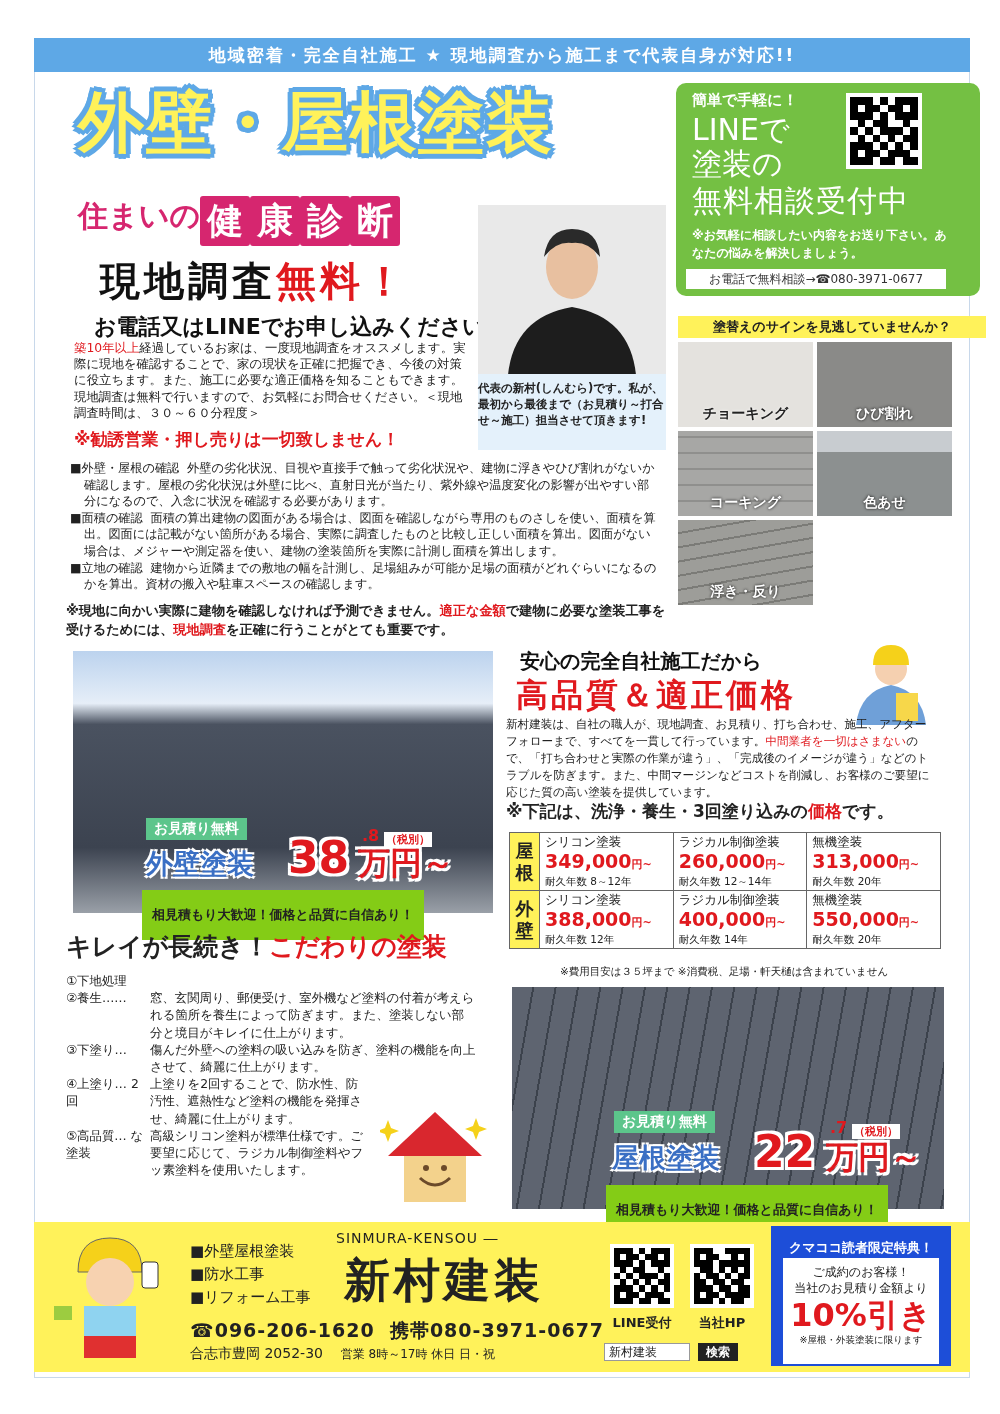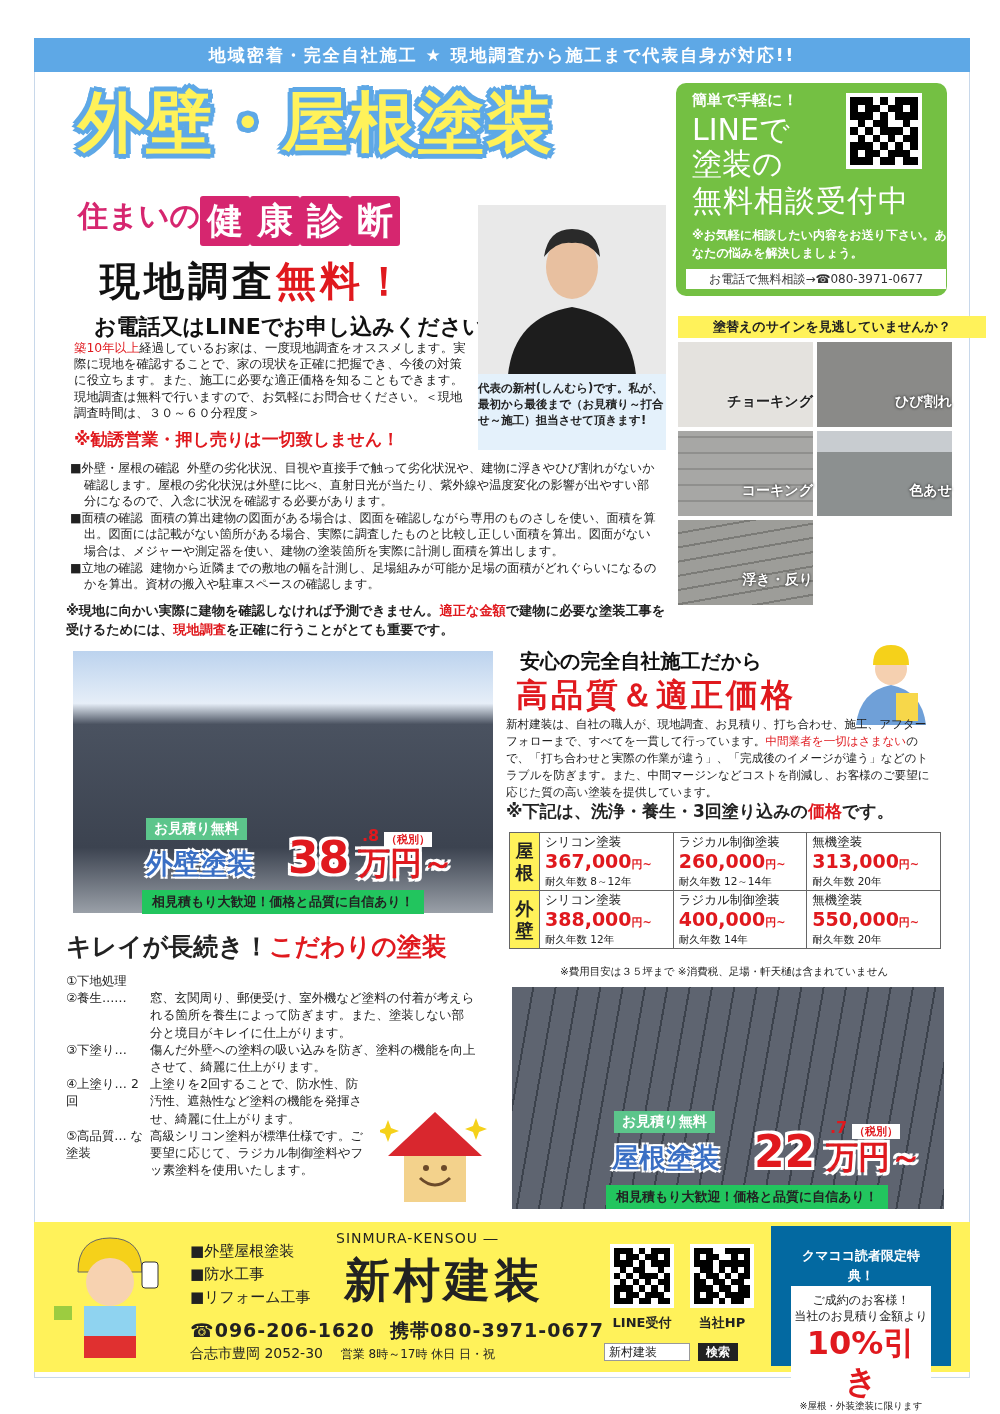--- a/index.html
+++ b/index.html
@@ -2,21 +2,21 @@
 <html><head>
 <meta charset="utf-8">
 <style>
 *{box-sizing:border-box;margin:0;padding:0}
 body{width:1000px;height:1414px;background:#fff;font-family:"DejaVu Sans",sans-serif;position:relative;overflow:hidden;color:#222}
 .abs{position:absolute}
 .page{position:absolute;left:34px;top:38px;width:936px;height:1340px;border:1px solid #c8d8ea}
 .topbar{left:34px;top:38px;width:936px;height:34px;background:#5ea8e6;color:#fff;font-weight:bold;font-size:17px;text-align:center;line-height:34px;letter-spacing:2px}
 .maintitle{left:78px;top:78px;font-size:66px;font-weight:bold;color:#fff25a;letter-spacing:2px;
  text-shadow:-4px -4px 0 #5ea8e6,4px -4px 0 #5ea8e6,-4px 4px 0 #5ea8e6,4px 4px 0 #5ea8e6,0 5px 0 #5ea8e6,5px 0 0 #5ea8e6,-5px 0 0 #5ea8e6,0 -5px 0 #5ea8e6}
-.line-box{left:676px;top:83px;width:271px;height:213px;background:#74c043;border-radius:10px;color:#fff}
+.line-box{left:676px;top:83px;width:304px;height:213px;background:#74c043;border-radius:10px;color:#fff}
 .line-box .s1{position:absolute;left:16px;top:8px;font-size:15px;font-weight:bold}
 .line-box .s2{position:absolute;left:16px;top:30px;font-size:30px;line-height:34px}
 .line-box .s3{position:absolute;left:16px;top:98px;font-size:30px;letter-spacing:1px}
 .line-box .s4{position:absolute;left:16px;top:143px;font-size:12px;line-height:18px;width:256px;font-weight:bold}
 .line-box .phone{position:absolute;left:10px;top:186px;width:260px;height:20px;background:#fff;color:#333;font-size:12px;line-height:20px;text-align:center}
 .qr{background:#fff;border:4px solid #fff;display:grid;grid-template-columns:repeat(9,1fr);grid-template-rows:repeat(9,1fr)}
 .qr i{background:#000}
 .qr i.w{background:#fff}
 .sub1{left:78px;top:196px;font-size:30px;font-weight:bold;color:#d6266f;display:flex;align-items:flex-start;}
 .sub1 .k{display:inline-block;background:#d6266f;color:#fff;width:50px;height:50px;text-align:center;line-height:50px;font-size:36px;border-radius:3px}
@@ -27,26 +27,26 @@
 .red{color:#e0191e}
 .nosales{left:74px;top:428px;font-size:17px;font-weight:bold;color:#e0191e}
 .photo-rep{left:478px;top:205px;width:188px;height:245px;background:linear-gradient(#f5f5f5,#d8d8d8)}
 .rep-caption{left:478px;top:374px;width:188px;height:76px;background:#e4f1fb;font-size:11.5px;line-height:16px;padding:6px 0;font-weight:bold;color:#222}
 .check{left:70px;top:460px;width:590px;font-size:12.2px;line-height:16.6px}
 .check .it{padding-left:14px;text-indent:-14px}
 .note{left:66px;top:601px;width:600px;font-size:13.2px;font-weight:bold;line-height:19px}
 .signs-title{left:678px;top:316px;width:308px;height:22px;background:#fff25a;font-size:13px;font-weight:bold;text-align:center;line-height:22px}
 .signs{left:678px;top:342px;width:274px;display:grid;grid-template-columns:1fr 1fr;gap:4px}
 .sign{height:85px;position:relative;color:#fff;font-weight:bold;font-size:14px}
-.sign span{position:absolute;bottom:16px;width:100%;text-align:right;text-shadow:0 0 3px #000}
+.sign span{position:absolute;bottom:4px;width:100%;text-align:center;text-shadow:0 0 3px #000}
 .house-photo{left:73px;top:651px;width:420px;height:262px;background:linear-gradient(180deg,#bcd3ee 0%,#e6eef8 20%,#4a5260 28%,#3c4350 75%,#9aa0a8 100%)}
 .est-tag{background:#5cc58b;color:#fff;font-size:14px;font-weight:bold;padding:2px 8px}
 .big-label{font-size:27px;font-weight:bold;color:#3a6fc4;text-shadow:-2px -2px 0 #fff,2px -2px 0 #fff,-2px 2px 0 #fff,2px 2px 0 #fff}
 .big-price{font-size:44px;font-weight:bold;color:#e0191e;text-shadow:-3px -3px 0 #fff,3px -3px 0 #fff,-3px 3px 0 #fff,3px 3px 0 #fff}
-.slogan{background:#22c55e;font-size:13px;font-weight:bold;padding:3px 10px;color:#222}
+.slogan{background:#84cc16;font-size:13px;font-weight:bold;padding:16px 10px;color:#222}
 .sec2-h1{left:520px;top:648px;font-size:20px;font-weight:bold;color:#111}
 .sec2-h2{left:516px;top:674px;font-size:32px;font-weight:bold;color:#e0191e;letter-spacing:3px}
 .sec2-p2{left:506px;top:716px;width:430px;font-size:11.6px;line-height:17px}
 .worker{left:846px;top:635px;width:90px;height:90px}
 .price-head{left:506px;top:800px;font-size:17px;font-weight:bold}
 table.prices{position:absolute;left:509px;top:832px;width:432px;border-collapse:collapse}
 table.prices td{border:1px solid #666;vertical-align:top;padding:1px 5px;font-size:12px}
 table.prices td.rh{background:#fff25a;width:30px;text-align:center;font-size:18px;font-weight:bold;vertical-align:middle;padding:0;line-height:22px}
 .pname{font-size:12.5px}
 .pval{color:#e0191e;font-size:19px;font-weight:bold;line-height:20px}
@@ -61,21 +61,21 @@
 .house-mascot{left:380px;top:1100px;width:110px;height:110px}
 .footer{left:34px;top:1222px;width:936px;height:150px;background:#fff25a}
 .f-items{left:190px;top:1240px;font-size:15px;line-height:23px}
 .f-roman{left:336px;top:1230px;font-size:14px;letter-spacing:1px}
 .f-name{left:344px;top:1250px;font-size:46px;font-weight:bold;letter-spacing:4px}
 .f-tel{left:190px;top:1318px;font-size:19px;font-weight:bold;letter-spacing:1px}
 .f-addr{left:190px;top:1345px;font-size:14px}
 .f-qr-lbl{font-size:13px;font-weight:bold;text-align:center}
 .search-box{left:604px;top:1343px;width:86px;height:18px;background:#fff;border:1px solid #999;font-size:12px;line-height:16px;padding-left:4px}
 .search-btn{left:698px;top:1343px;width:40px;height:18px;background:#222;color:#fff;font-size:12px;line-height:18px;text-align:center;font-weight:bold}
-.promo{left:771px;top:1226px;width:180px;height:140px;background:#0369a1;padding:20px}
+.promo{left:771px;top:1226px;width:180px;height:140px;background:#1d4ed8;padding:12px}
 .promo .t{color:#fff;font-weight:bold;font-size:13px;text-align:center;line-height:20px}
 .promo .in{background:#fff;height:106px;text-align:center;padding-top:6px}
 .promo .l1{font-size:12px;line-height:16px}
 .promo .pct{color:#e0191e;font-size:32px;font-weight:bold;line-height:38px}
 .promo .n{font-size:9.5px}
 .pageno{left:488px;top:1428px;font-size:14px}
 </style>
 </head>
 <body>
 
@@ -256,21 +256,21 @@
 <div class="abs price-head">
   <span>※下記は、洗浄・養生・3回塗り込みの</span><span class="red">価格</span><span>です。</span>
 </div>
 
 <table class="prices">
   <tbody>
       <tr>
     <td class="rh">屋根</td>
     <td>
           <div class="pname">シリコン塗装</div>
-          <div class="pval"><span>367,000</span><small>円~</small></div>
+          <div class="pval"><span>349,000</span><small>円~</small></div>
           <div class="pdur">耐久年数 8～12年</div>
         </td>
     <td>
           <div class="pname">ラジカル制御塗装</div>
           <div class="pval"><span>260,000</span><small>円~</small></div>
           <div class="pdur">耐久年数 12～14年</div>
         </td>
     <td>
           <div class="pname">無機塗装</div>
           <div class="pval"><span>313,000</span><small>円~</small></div>

